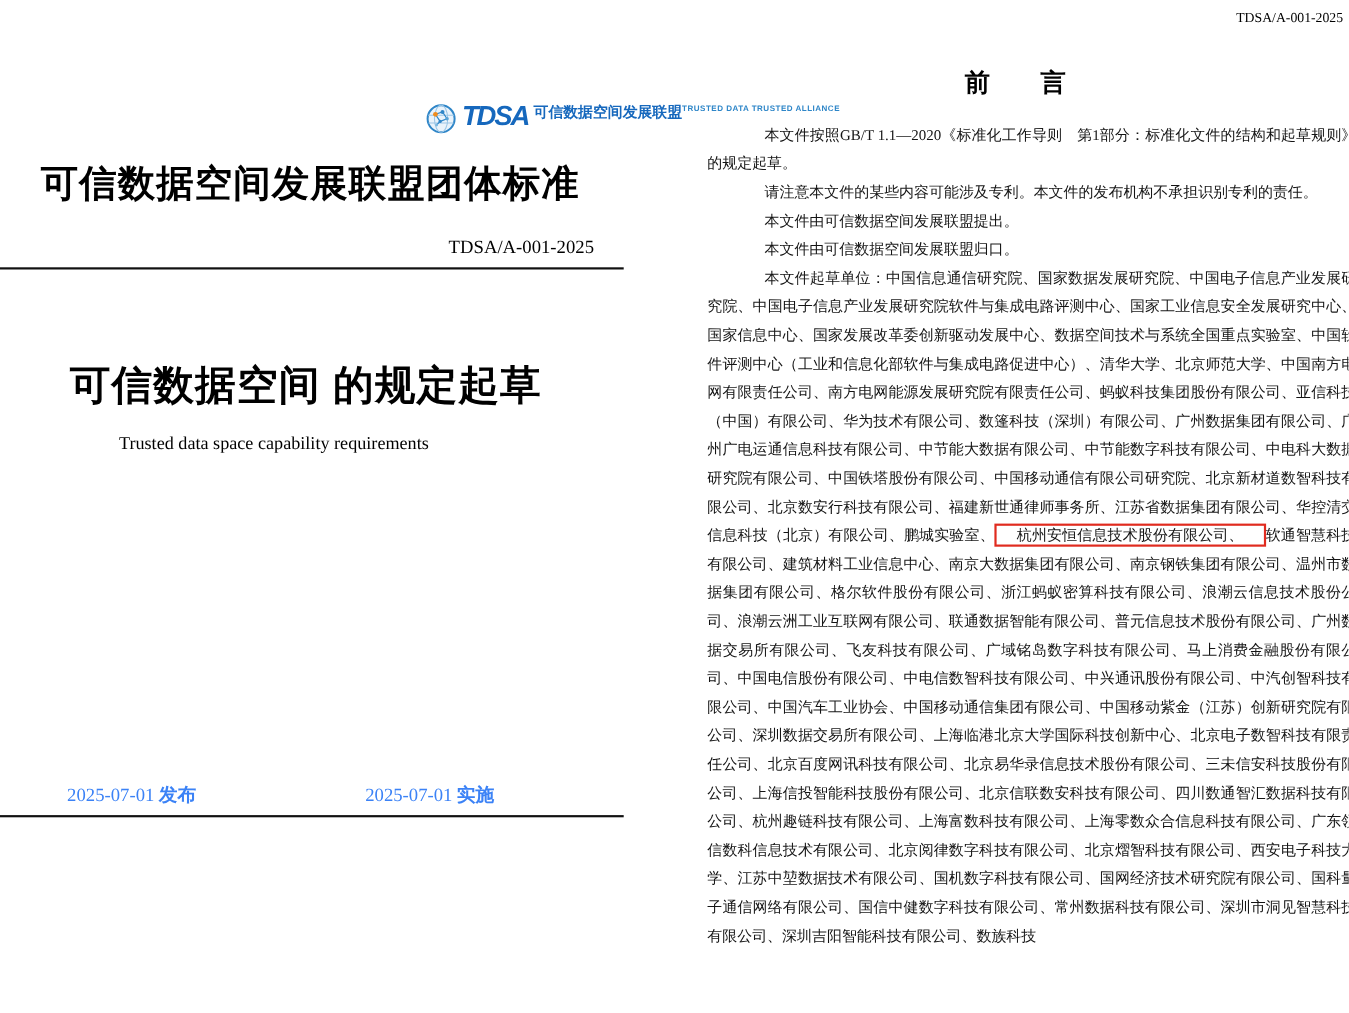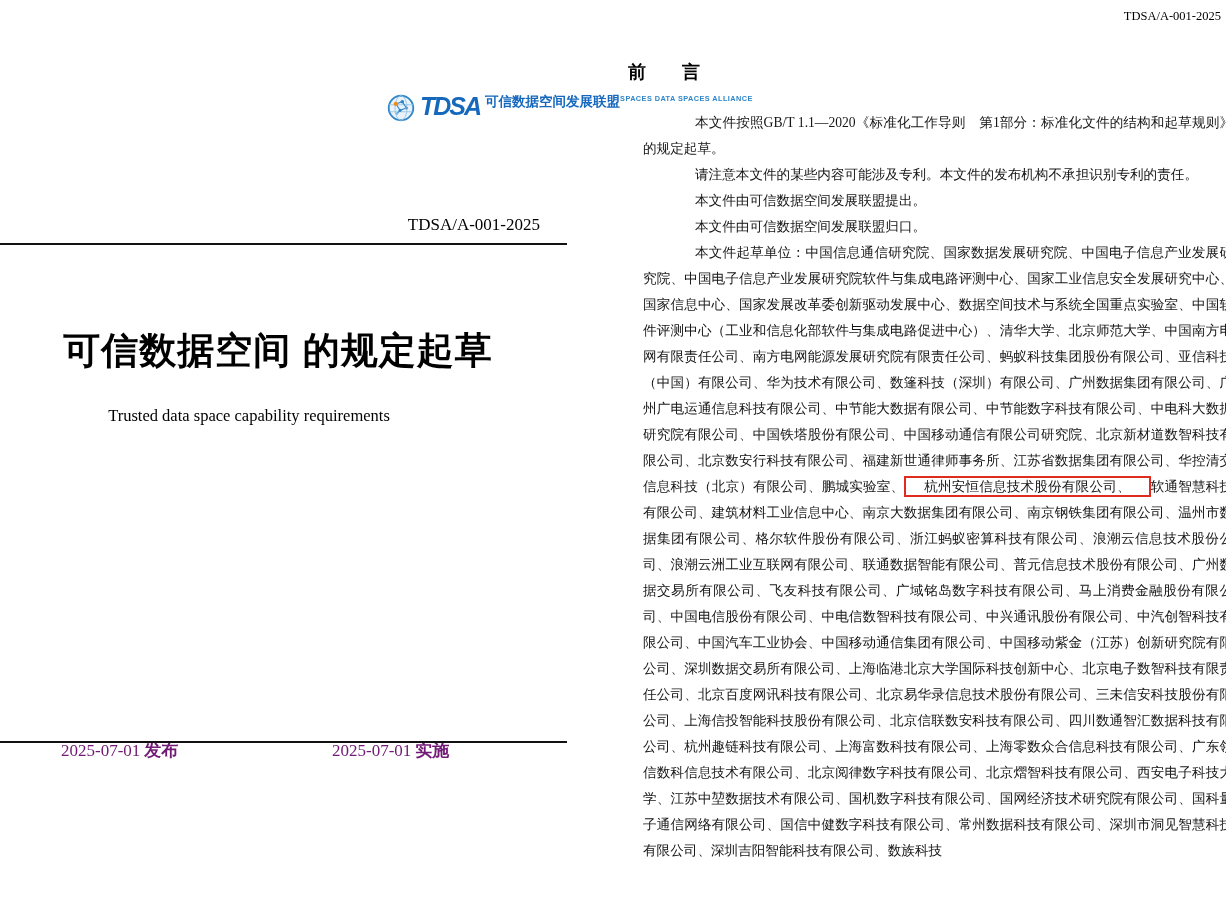--- a/index.html
+++ b/index.html
@@ -53,43 +53,44 @@
   .rule-bottom { top: 741px; }
 
   .main-title {
     position: absolute; top: 326px; left: 0; width: 556px; margin: 0;
     text-align: center;
     font-family: "Liberation Sans", "DejaVu Sans", sans-serif;
     font-weight: 700; font-size: 37px; letter-spacing: 1px; color: #000;
     white-space: nowrap;
   }
   .subtitle {
-    position: absolute; top: 406px; left: 0; width: 498px;
+    position: absolute; top: 393px; left: 0; width: 498px;
     text-align: center; font-size: 16.5px; color: #000;
   }
 
-  .date-line { position: absolute; top: 739px; font-size: 17px; color: #701a75; white-space: nowrap; text-align: right; }
+  .date-line { position: absolute; top: 711px; font-size: 17px; color: #3b82f6; white-space: nowrap; text-align: right; }
   .date-issue { left: 61px; }
   .date-impl  { left: 332px; }
   .date-label {
     font-family: "Liberation Sans", "DejaVu Sans", sans-serif;
     font-weight: 700; margin-left: 4px;
   }
 
   
   .foreword { position: absolute; left: 620px; top: 0; width: 606px; height: 921px; }
 
   .running-head {
     position: absolute; top: 9px; right: 5px;
     font-size: 12.5px; color: #000;
   }
   .foreword-title {
     position: absolute; top: 60px; left: 8px; width: 590px; margin: 0;
+    text-align: center;
     font-family: "Liberation Sans", "DejaVu Sans", sans-serif;
-    font-weight: 700; font-size: 18px; color: #000;
+    font-weight: 700; font-size: 23px; color: #000;
   }
   .fw-body {
     position: absolute; left: 23px; top: 110px; width: 590px;
     font-size: 13.6px; line-height: 26px;
     text-align: justify; text-justify: inter-character;
     color: #141414;
   }
   .fw-body p { margin: 0; text-indent: 52px; }
 
   .hl-box {
@@ -114,24 +115,25 @@
         <path d="M8.2 9.2 L14.2 7.2 L18 13 L12.2 15.2 Z M12.2 15.2 L9.2 18.2" fill="none" stroke="#2f86c8" stroke-width="1"></path>
         <circle cx="14.2" cy="7.2" r="1.7" fill="#2f86c8"></circle>
         <circle cx="18" cy="13" r="1.5" fill="#56a2d6"></circle>
         <circle cx="12.2" cy="15.2" r="1.4" fill="#2f86c8"></circle>
         <circle cx="9.2" cy="18.2" r="1.2" fill="#7db8e0"></circle>
         <circle cx="8.2" cy="9.2" r="2" fill="#f08c1e"></circle>
       </svg>
       <span class="logo-acronym">TDSA</span>
       <span class="logo-names">
         <span class="logo-cn">可信数据空间发展联盟</span>
-        <span class="logo-en">SPACES DATA SPACES ALLIANCE</span>
+        <span class="logo-en">TRUSTED DATA TRUSTED ALLIANCE</span>
       </span>
     </div>
 
+    <h1 class="series-title">可信数据空间发展联盟团体标准</h1>
 
     <div class="cover-docnum">TDSA/A-001-2025</div>
 
     <div class="rule rule-top"></div>
 
     <h2 class="main-title">可信数据空间 的规定起草</h2>
     <div class="subtitle">Trusted data space capability requirements</div>
 
     <div class="date-line date-issue"><span>2025-07-01</span><span class="date-label">发布</span></div>
     <div class="date-line date-impl"><span>2025-07-01</span><span class="date-label">实施</span></div>

